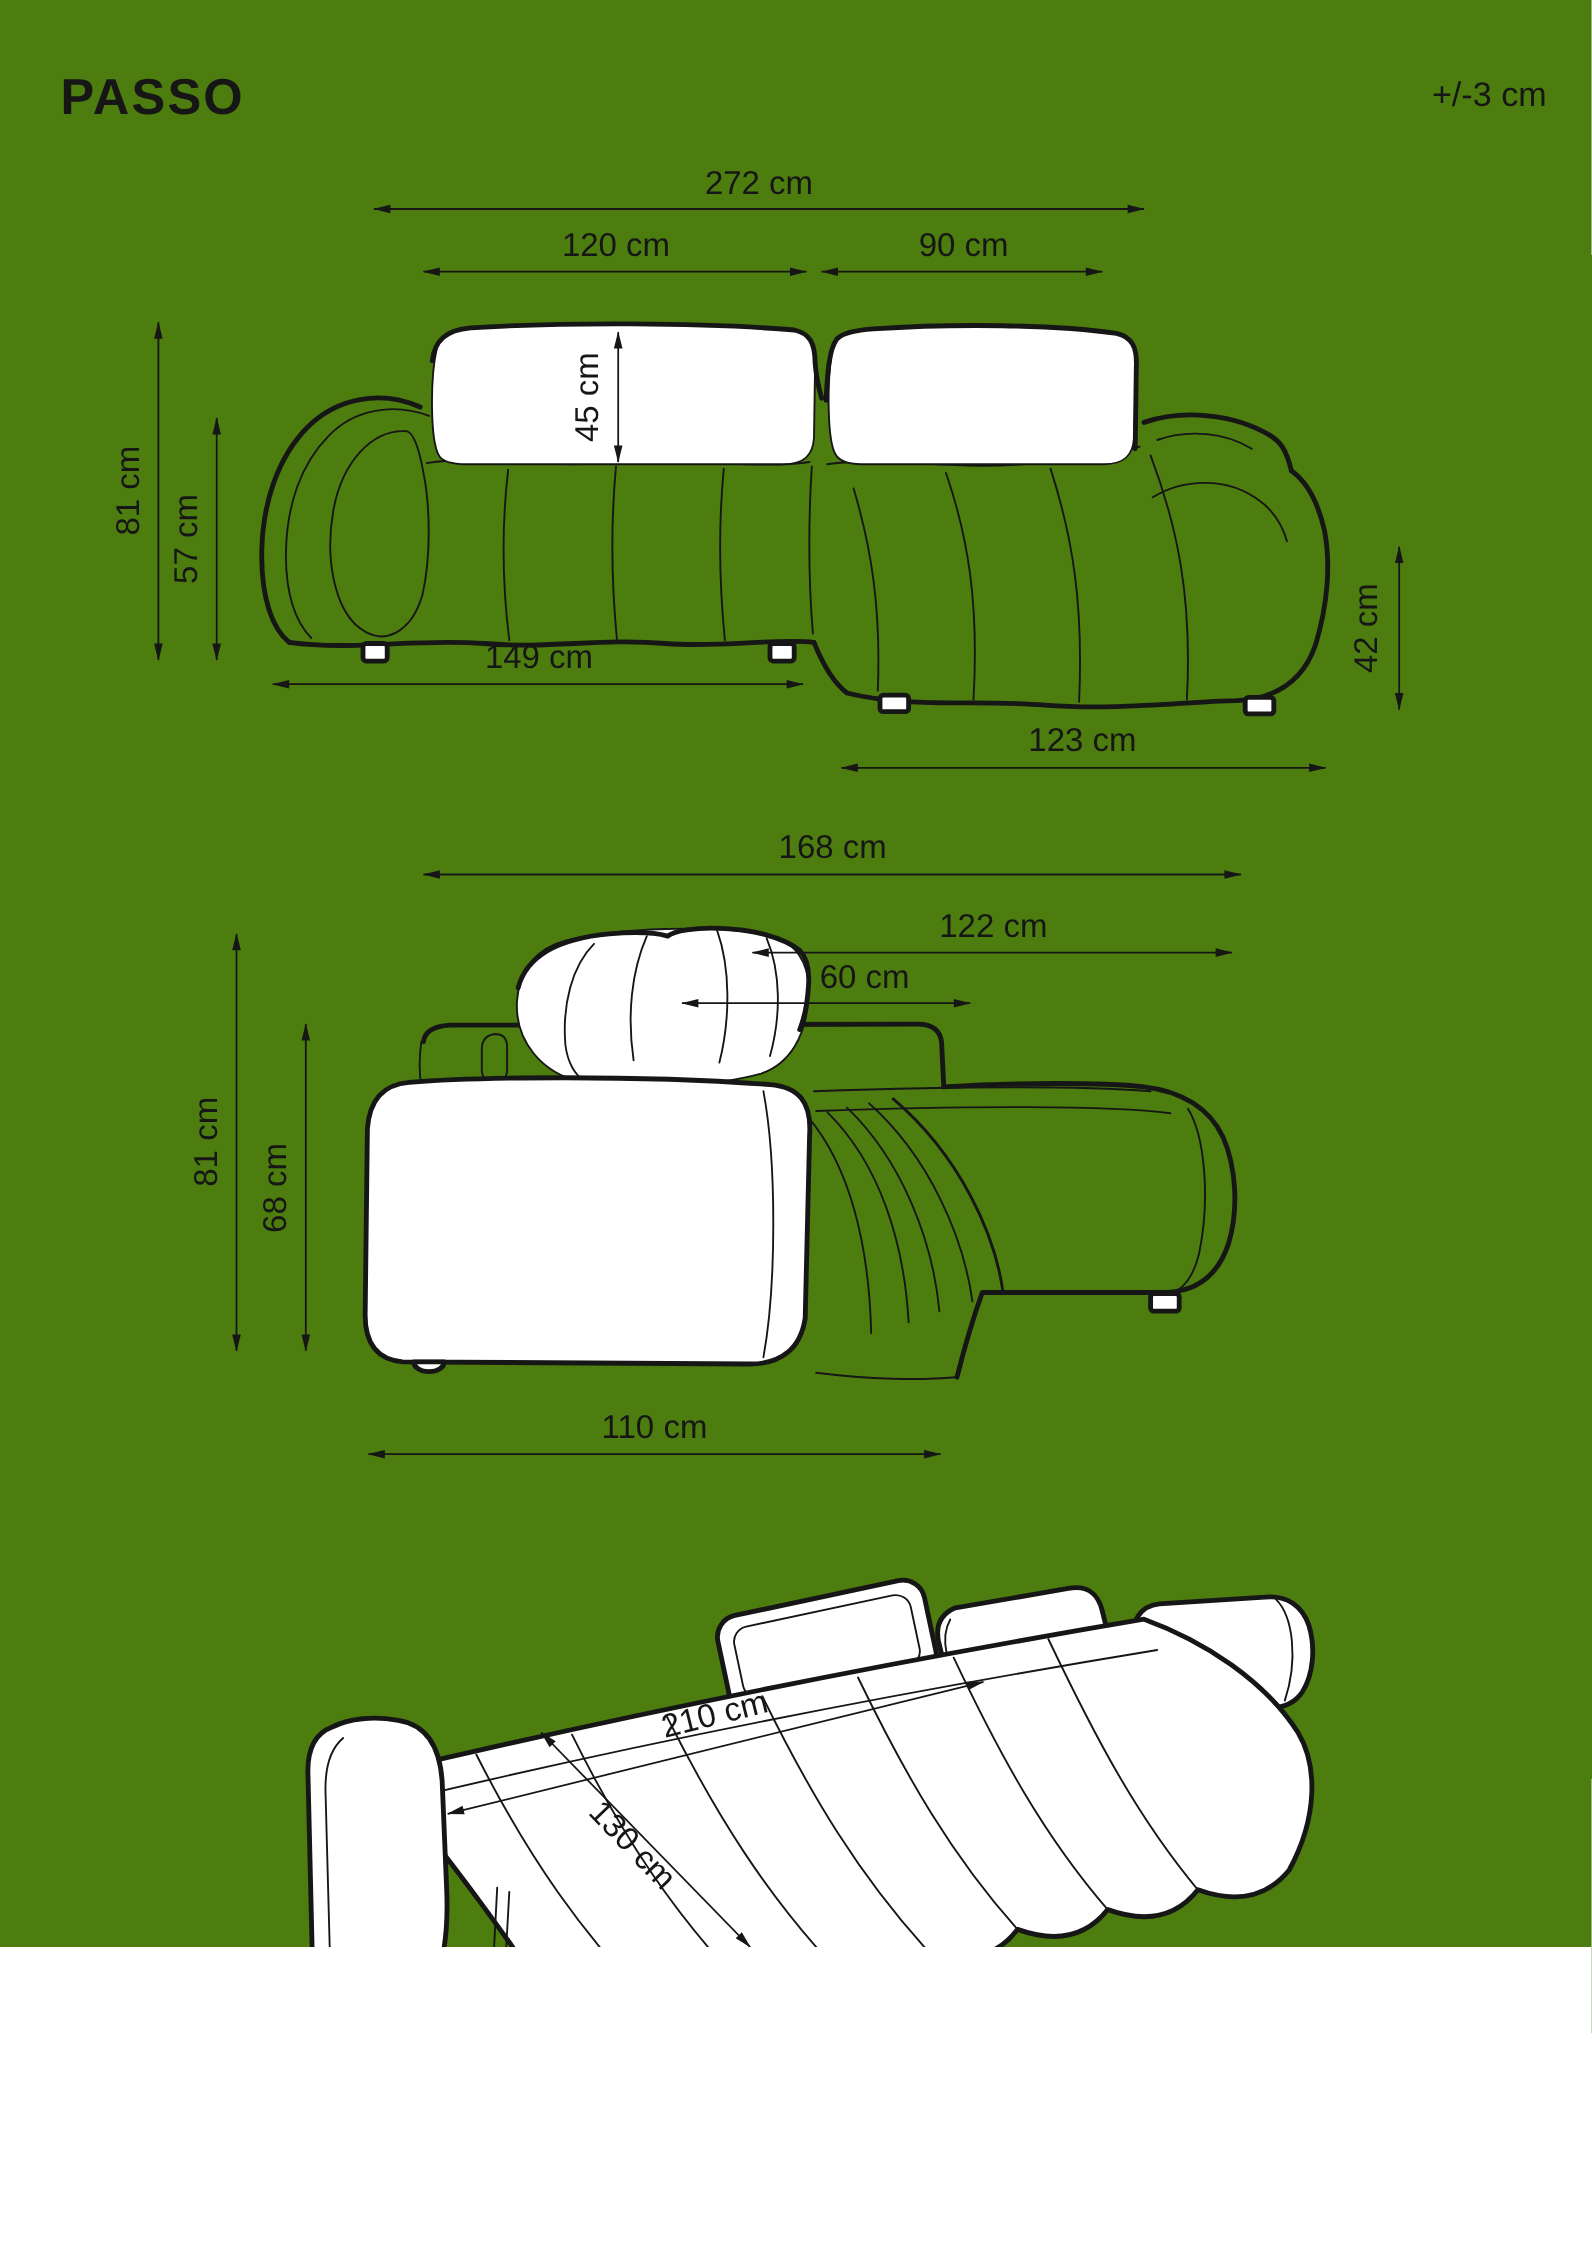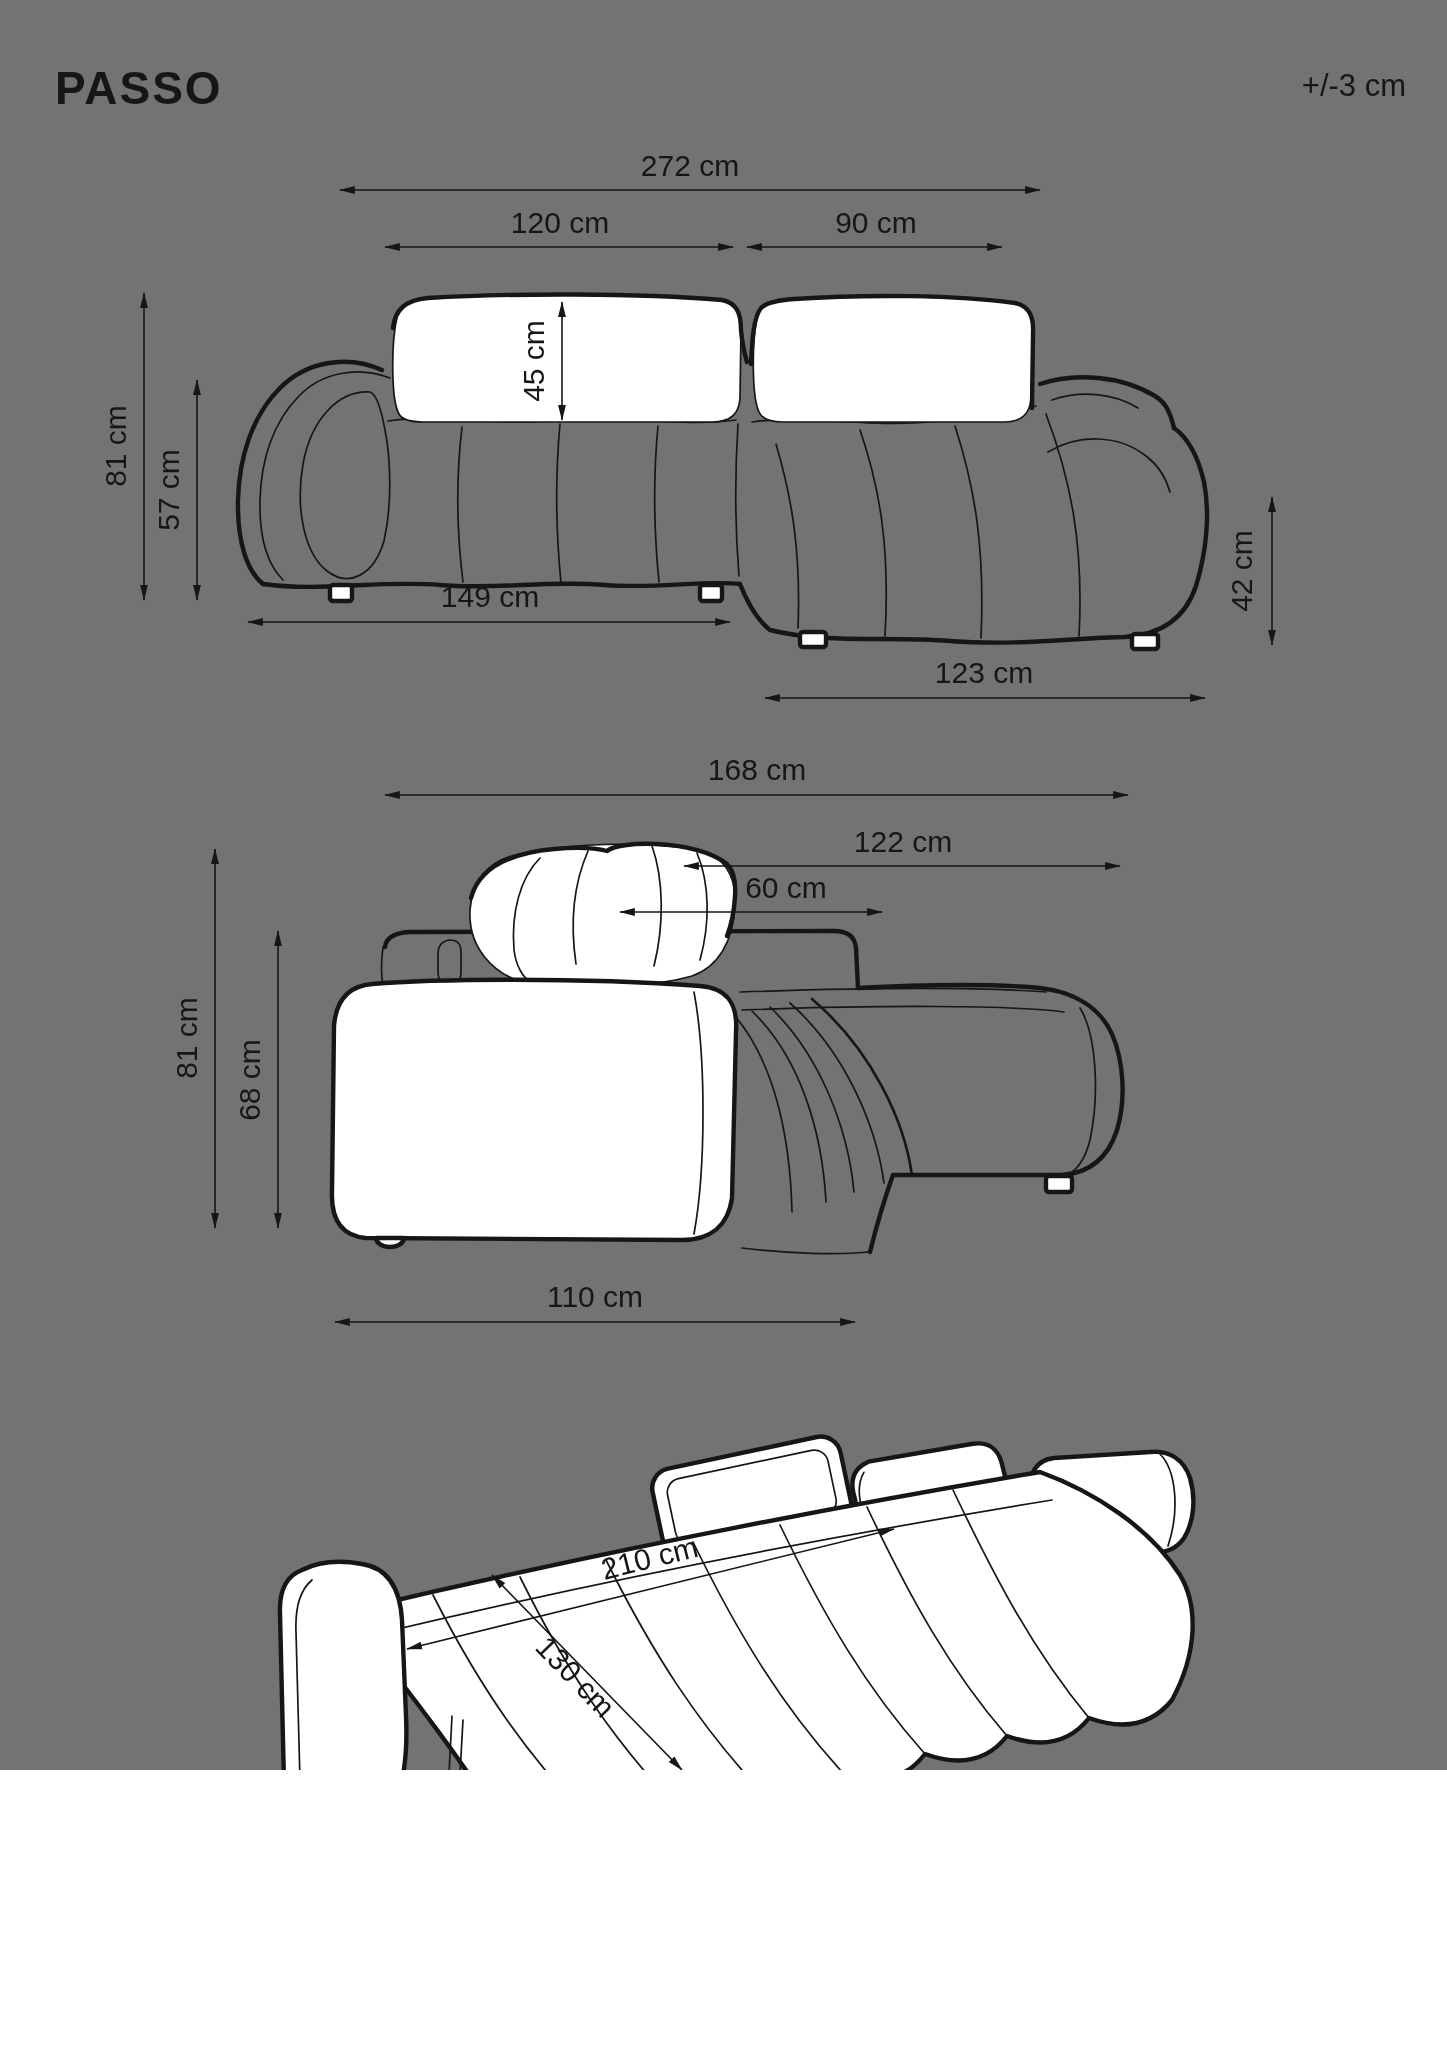--- a/index.html
+++ b/index.html
@@ -1,16 +1,16 @@
 <!DOCTYPE html>
 <html><head>
 <meta charset="utf-8">
 <style>
   html,body{margin:0;padding:0;background:#ffffff;}
-  .page{position:relative;width:1447px;height:1770px;background:#737373;overflow:hidden;}
+  .page{position:relative;width:1447px;height:1770px;background:#4d7c0f;overflow:hidden;}
   svg{position:absolute;left:0;top:0;}
   svg text{font-family:"Liberation Sans",sans-serif;fill:#161616;}
   .dim-label{font-size:30px;}
   .title-label{font-size:46px;font-weight:bold;letter-spacing:2px;}
   .tol-label{font-size:31px;}
   .bold{stroke:#161616;stroke-width:4.4;fill:none;stroke-linecap:round;stroke-linejoin:round;}
   .thin{stroke:#161616;stroke-width:1.7;fill:none;stroke-linecap:round;stroke-linejoin:round;}
   .med{stroke:#161616;stroke-width:2.6;fill:none;stroke-linecap:round;}
   .dimline{stroke:#161616;stroke-width:1.6;fill:none;}
   .wfill{fill:#ffffff;}

